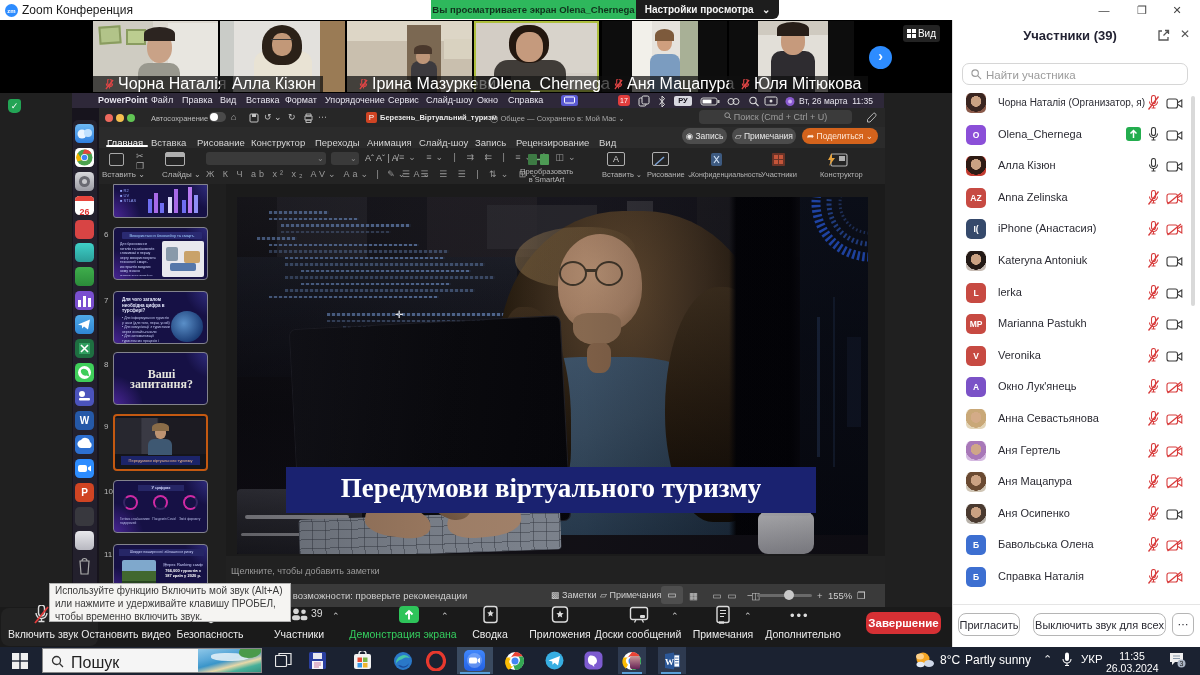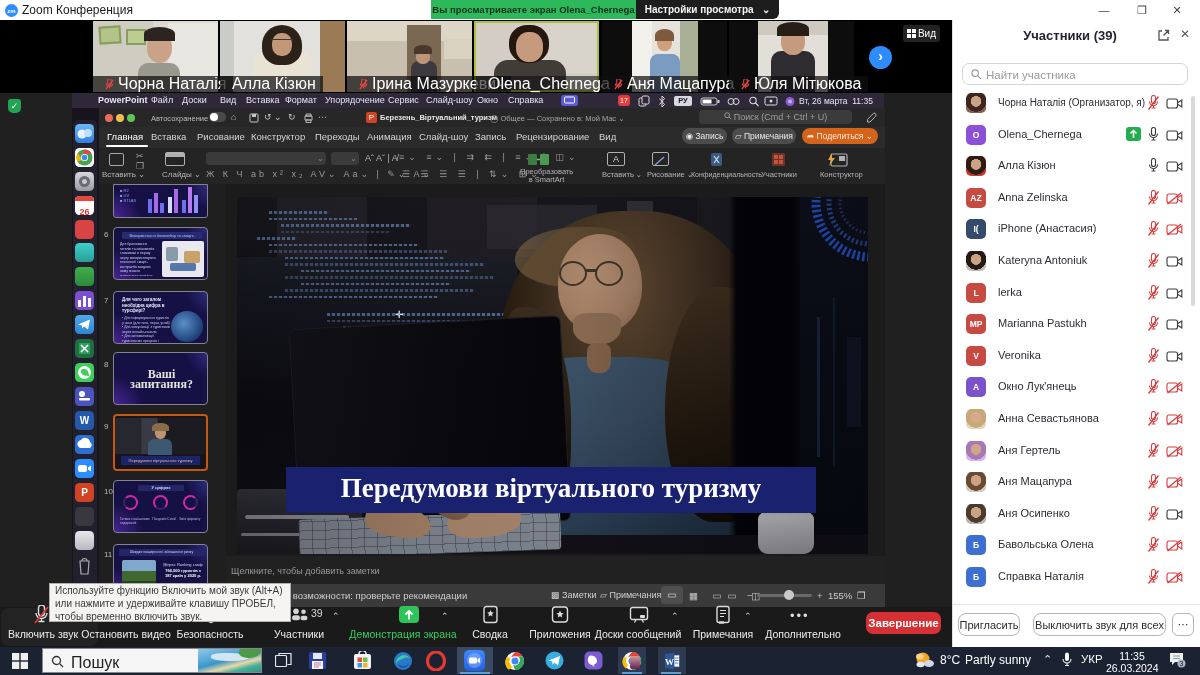--- a/index.html
+++ b/index.html
@@ -36,21 +36,21 @@
   .mitem { position:absolute; top:2px; white-space:nowrap; }
   #dock { left:73px; top:120px; width:24px; height:470px; background:rgba(44,40,56,0.6); border-radius:5px; }
   .dicon { position:absolute; left:75px; width:19px; height:19px; border-radius:4.5px; overflow:hidden; }
 
   
   #ppt { left:99px; top:108px; width:786px; height:615px; background:#262626;
      border-radius:0 0 8px 8px; overflow:hidden; }
   #ppt .abs { position:absolute; }
   #ppt-titlebar { left:0; top:0; width:786px; height:19px; background:#272727; }
   #ppt-tabs { left:0; top:19px; width:786px; height:21px; background:#2b2b2b; color:#d5d5d5; font-size:9.5px; }
-  .ptab { position:absolute; top:4px; }
+  .ptab { position:absolute; top:10px; }
   #ppt-ribbon { left:0; top:40px; width:786px; height:36px; background:#242424; color:#b5b5b5; }
   #ppt-panel { left:0; top:76px; width:127px; height:423px; background:#1f1f1f; }
   #ppt-editor { left:127px; top:76px; width:659px; height:372px; background:#1b1b1b; }
   #ppt-notes { left:127px; top:448px; width:659px; height:28px; background:#212121; color:#9a9a9a; font-size:9px; }
   #ppt-status { left:0; top:476px; width:786px; height:23px; background:#3a3a3a; color:#cfcfcf; font-size:9.5px; }
 
   .cl { height:2.5px; margin-bottom:4px;
     background-image:repeating-linear-gradient(90deg, rgba(122,158,218,0.7) 0 3px, rgba(60,85,130,0.2) 3px 5px); }
 
   
@@ -172,21 +172,21 @@
   <div class="abs" id="settings-btn">Настройки просмотра&nbsp;&nbsp;&nbsp;⌄</div>
   <div class="abs winctl" style="left:1096px;">—</div>
   <div class="abs winctl" style="left:1134px;">❐</div>
   <div class="abs winctl" style="left:1169px;">✕</div>
 
   <div class="abs" id="macdesk"></div>
   <div class="abs" id="macbar">
     <div class="mitem" style="left:7px;font-size:11px;"></div>
     <div class="mitem" style="left:26px;font-weight:bold;">PowerPoint</div>
     <div class="mitem" style="left:79px;">Файл</div>
-    <div class="mitem" style="left:110px;">Доски</div>
+    <div class="mitem" style="left:110px;">Правка</div>
     <div class="mitem" style="left:148px;">Вид</div>
     <div class="mitem" style="left:174px;">Вставка</div>
     <div class="mitem" style="left:213px;">Формат</div>
     <div class="mitem" style="left:253px;">Упорядочение</div>
     <div class="mitem" style="left:316px;">Сервис</div>
     <div class="mitem" style="left:354px;">Слайд-шоу</div>
     <div class="mitem" style="left:405px;">Окно</div>
     <div class="mitem" style="left:436px;">Справка</div>
     <div class="mitem" style="left:489px;top:2px;width:17px;height:11px;background:#5a5ad2;border-radius:2.5px;"><svg width="17" height="11" viewBox="0 0 17 11">
           <rect x="3.5" y="2" width="10" height="6" rx="1" fill="none" stroke="#fff" stroke-width="1"></rect>

